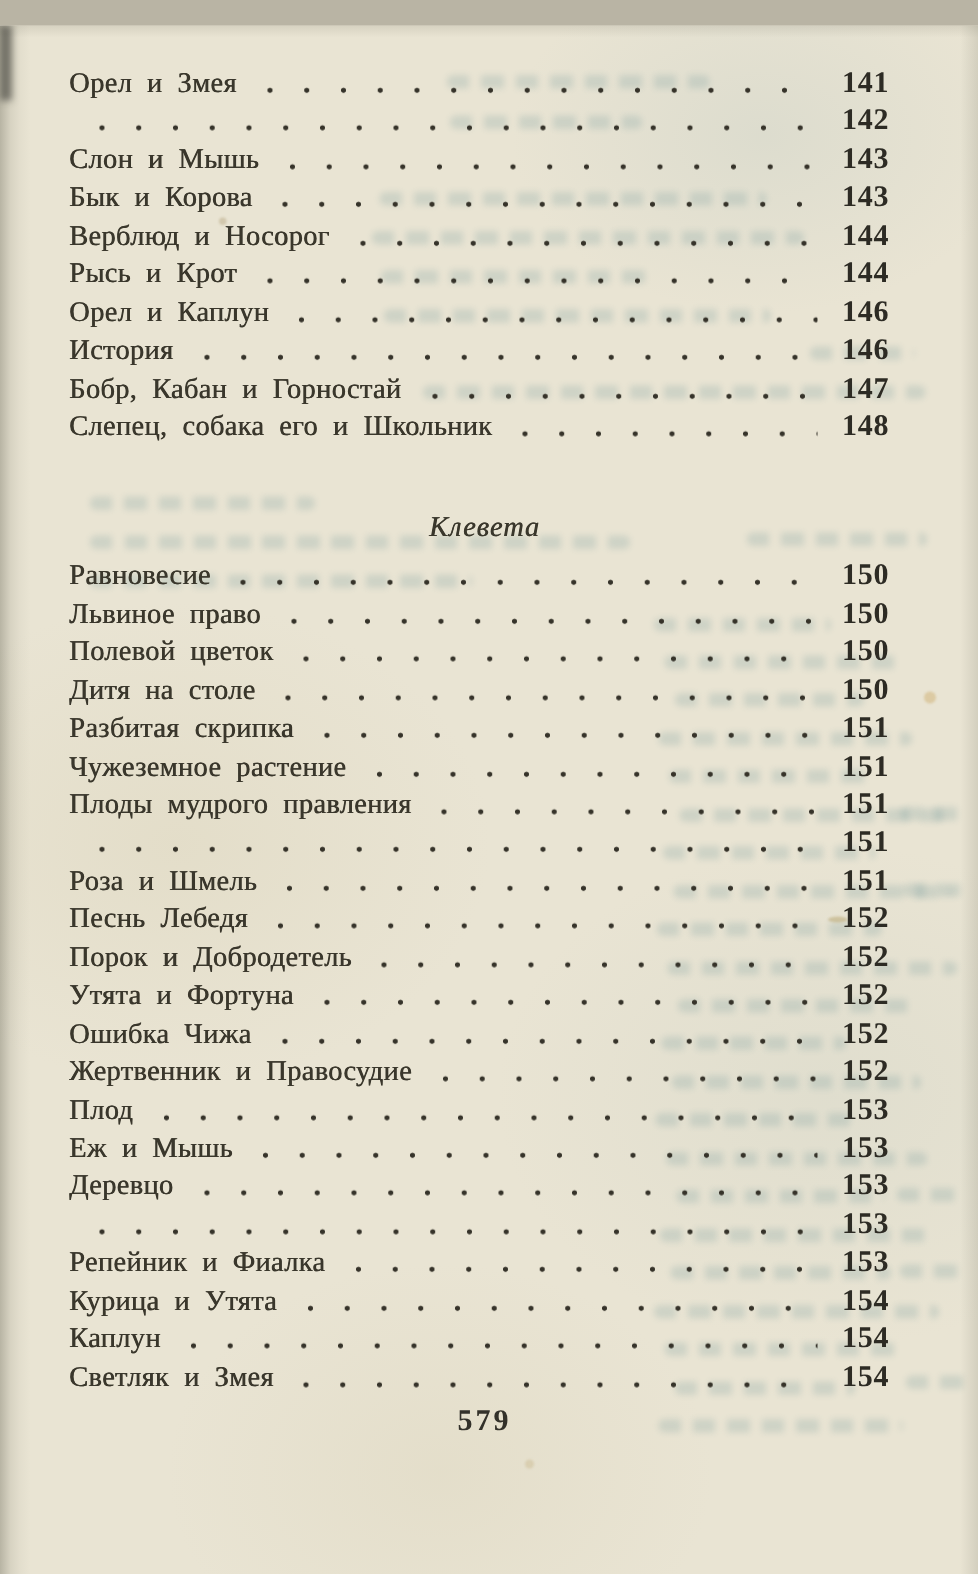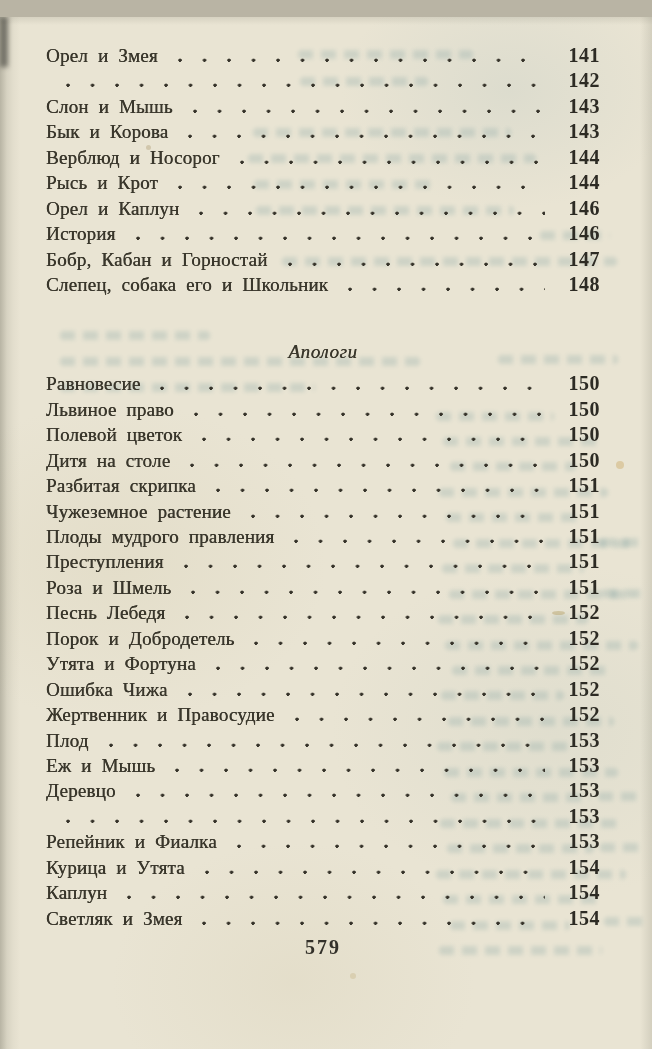--- a/index.html
+++ b/index.html
@@ -35,21 +35,21 @@
   .title {
     white-space:nowrap; font-size:19px; word-spacing:5px; letter-spacing:0.2px;
     text-shadow:0.35px 0 0 currentColor;
   }
   .leader {
     flex:1 1 auto; height:25.45px; margin:0 9px 0 11px; min-width:20px;
     background-image:radial-gradient(circle at 3px 17.5px, #36332a 1.45px, rgba(0,0,0,0) 1.95px);
     background-size:24.5px 25.45px; background-repeat:repeat-x; background-position:8px 0;
   }
   .num {
-    width:46px; text-align:right; font-size:20px; font-weight:bold;
+    width:46px; text-align:center; font-size:20px; font-weight:bold;
     color:#2d2b24; letter-spacing:0.5px;
   }
   .heading {
     height:26px; line-height:26px; margin:42px 0 6px 0;
     text-align:center; font-style:italic; font-size:19px; letter-spacing:0.6px;
     text-shadow:0.3px 0 0 currentColor;
   }
   .folio {
     margin-top:3px; height:26px; line-height:26px; text-align:center;
     font-size:20px; font-weight:bold; letter-spacing:2px; color:#33312a;
@@ -156,21 +156,21 @@
     <span class="title">Бобр, Кабан и Горностай</span>
     <span class="leader"></span>
     <span class="num">147</span>
   </div>
         <div class="row">
     <span class="title">Слепец, собака его и Школьник</span>
     <span class="leader"></span>
     <span class="num">148</span>
   </div>
       </div>
-    <div class="heading">Апологи</div>
+    <div class="heading">Клевета</div>
     <div class="section" id="sec-1">
         <div class="row">
     <span class="title">Равновесие</span>
     <span class="leader"></span>
     <span class="num">150</span>
   </div>
         <div class="row">
     <span class="title">Львиное право</span>
     <span class="leader"></span>
     <span class="num">150</span>
@@ -194,21 +194,20 @@
     <span class="title">Чужеземное растение</span>
     <span class="leader"></span>
     <span class="num">151</span>
   </div>
         <div class="row">
     <span class="title">Плоды мудрого правления</span>
     <span class="leader"></span>
     <span class="num">151</span>
   </div>
         <div class="row">
-    <span class="title">Преступления</span>
     <span class="leader"></span>
     <span class="num">151</span>
   </div>
         <div class="row">
     <span class="title">Роза и Шмель</span>
     <span class="leader"></span>
     <span class="num">151</span>
   </div>
         <div class="row">
     <span class="title">Песнь Лебедя</span>

